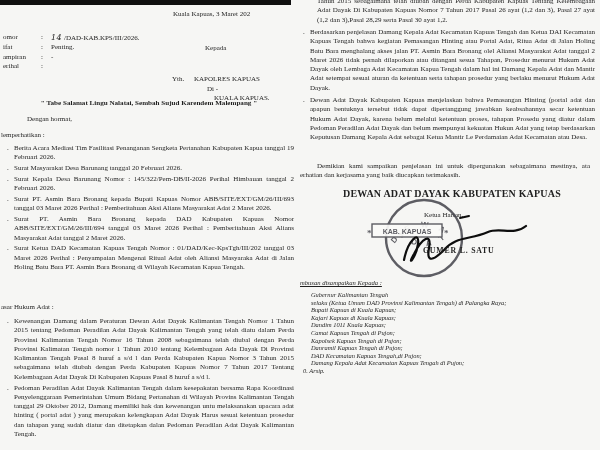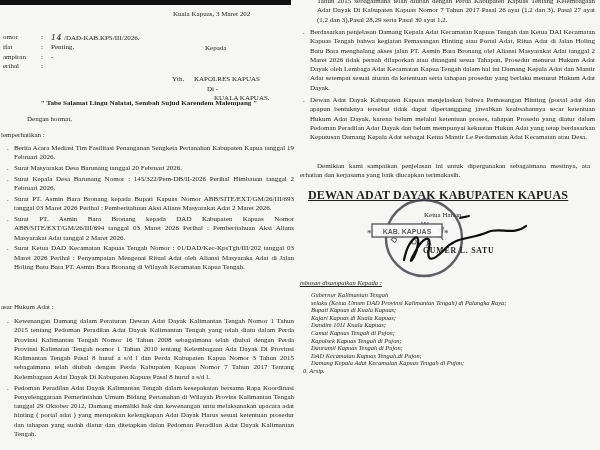--- a/index.html
+++ b/index.html
@@ -13,21 +13,21 @@
   .meta-row{display:flex;align-items:flex-start;line-height:9.3px;font-size:7px;}
   .meta-label{width:38px;flex:none;}
   .meta-colon{width:10px;flex:none;}
   .meta-value{flex:none;max-width:110px;}
   .hand{font-style:italic;font-family:"DejaVu Serif",serif;font-size:8px;letter-spacing:.5px;text-align:center;}
   
   .li{display:flex;margin-bottom:1.5px;}
   .li .mk{width:7px;flex:none;font-size:7px;line-height:9.3px;}
   .li .tx{flex:1;font-size:7px;line-height:9.3px;text-align:justify;}
   .motto{font-weight:bold;font-size:7.1px;text-align:center;}
-  .org-name{font-weight:bold;font-size:12px;letter-spacing:.2px;text-decoration:underline;}
+  .org-name{font-weight:bold;font-size:10px;text-align:center;letter-spacing:.2px;}
   .signer-name{font-weight:bold;font-size:7.8px;letter-spacing:.8px;}
   .cc-head{font-size:6.6px;font-style:italic;text-decoration:underline;}
   .cc-line{font-size:6.4px;font-style:italic;line-height:7.6px;white-space:nowrap;}
   .cc-outdent{margin-left:-8px;}
   .closing{font-size:7px;line-height:9.3px;text-align:justify;text-indent:17px;}
   .cont{font-size:7px;line-height:9.3px;text-align:justify;}
   .stamp{opacity:.82;}
 </style>
 </head>
 <body>

